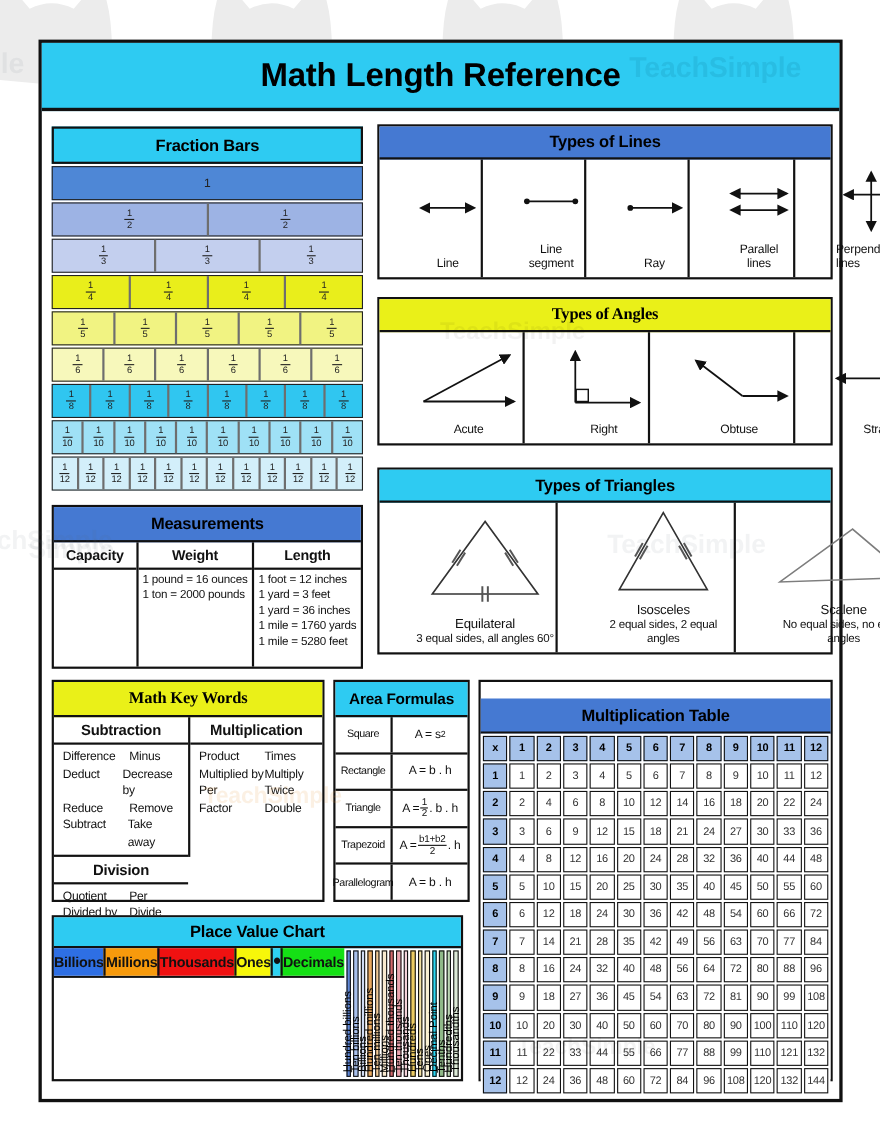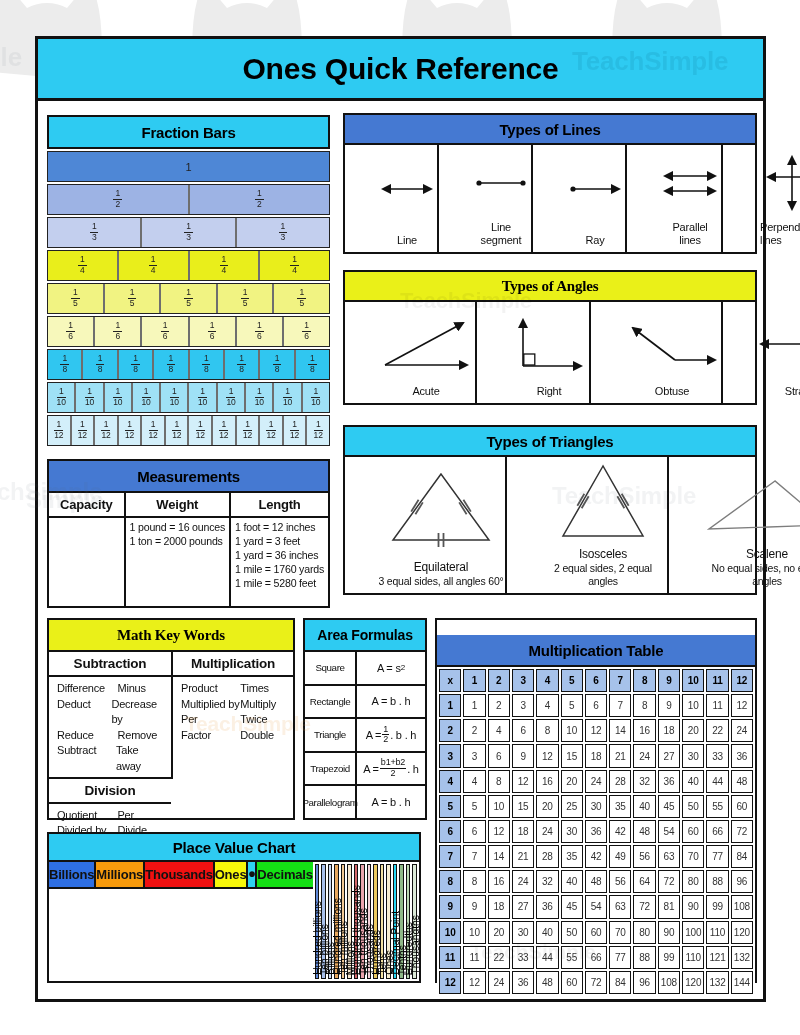--- a/index.html
+++ b/index.html
@@ -143,21 +143,21 @@
   <div class="wm" style="left:400px;top:288px;font-size:22px;color:rgba(0,0,0,0.05)">TeachSimple</div>
   <div class="wm" style="left:-42px;top:478px;font-size:24px">TeachSimple</div>
   <div class="wm" style="left:26px;top:486px;font-size:24px">Simple</div>
   <div class="wm" style="left:552px;top:482px;font-size:24px">TeachSimple</div>
   <div class="wm" style="left:185px;top:712px;font-size:21px;color:rgba(230,150,60,0.14)">TeachSimple</div>
   <div class="wm" style="left:470px;top:940px;font-size:21px;color:rgba(0,0,0,0.05)">TeachSimple</div>
 
   <div id="panel">
 
     <div id="titlebar">
-      <span class="t">Ones Quick Reference</span>
+      <span class="t">Math Length Reference</span>
     </div>
 
     <div class="sec" id="fraction-bars">
       <div class="sec-head head-cyan">Fraction Bars</div>
       <div>
           <div class="fbar-row" style="background: rgb(78, 135, 214);">
             <div class="fbar-cell">1</div>
           </div>
           <div class="fbar-row" style="background: rgb(157, 179, 228);">
             <div class="fbar-cell">

